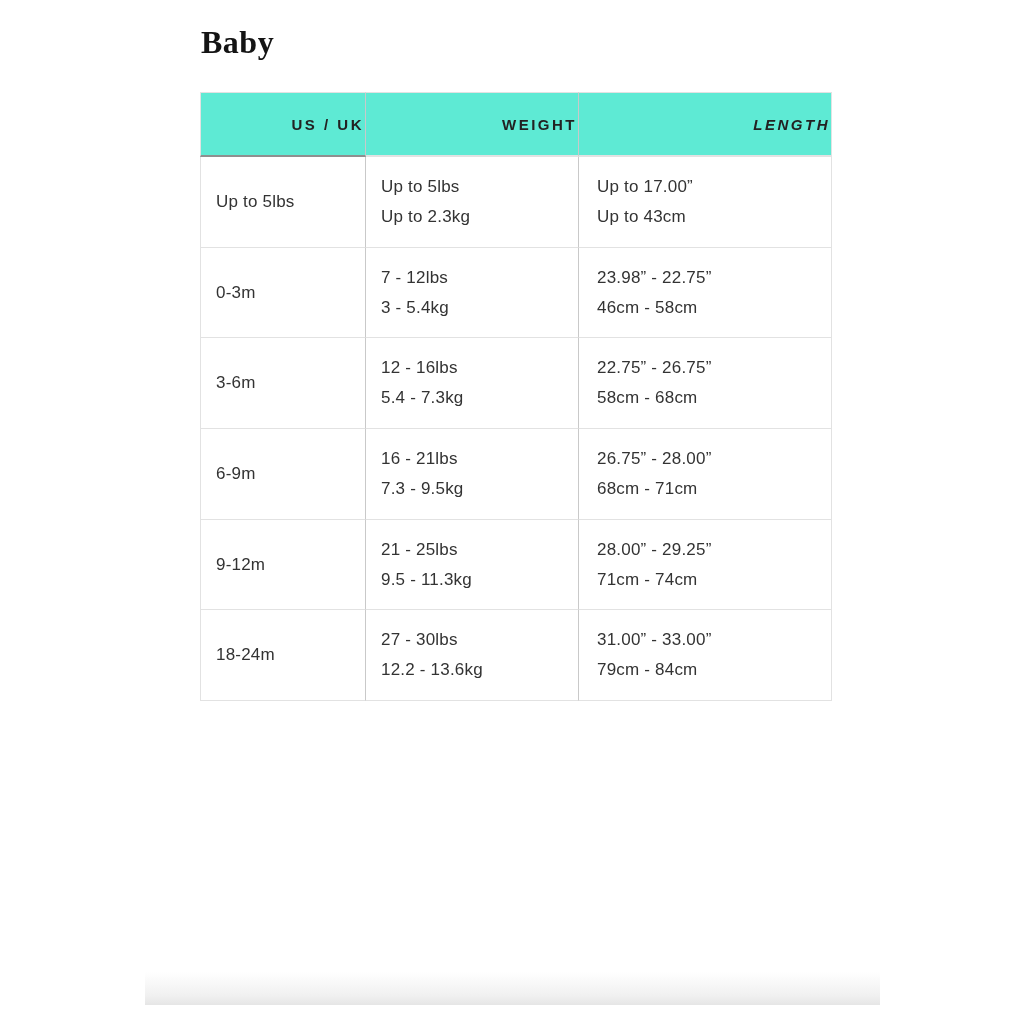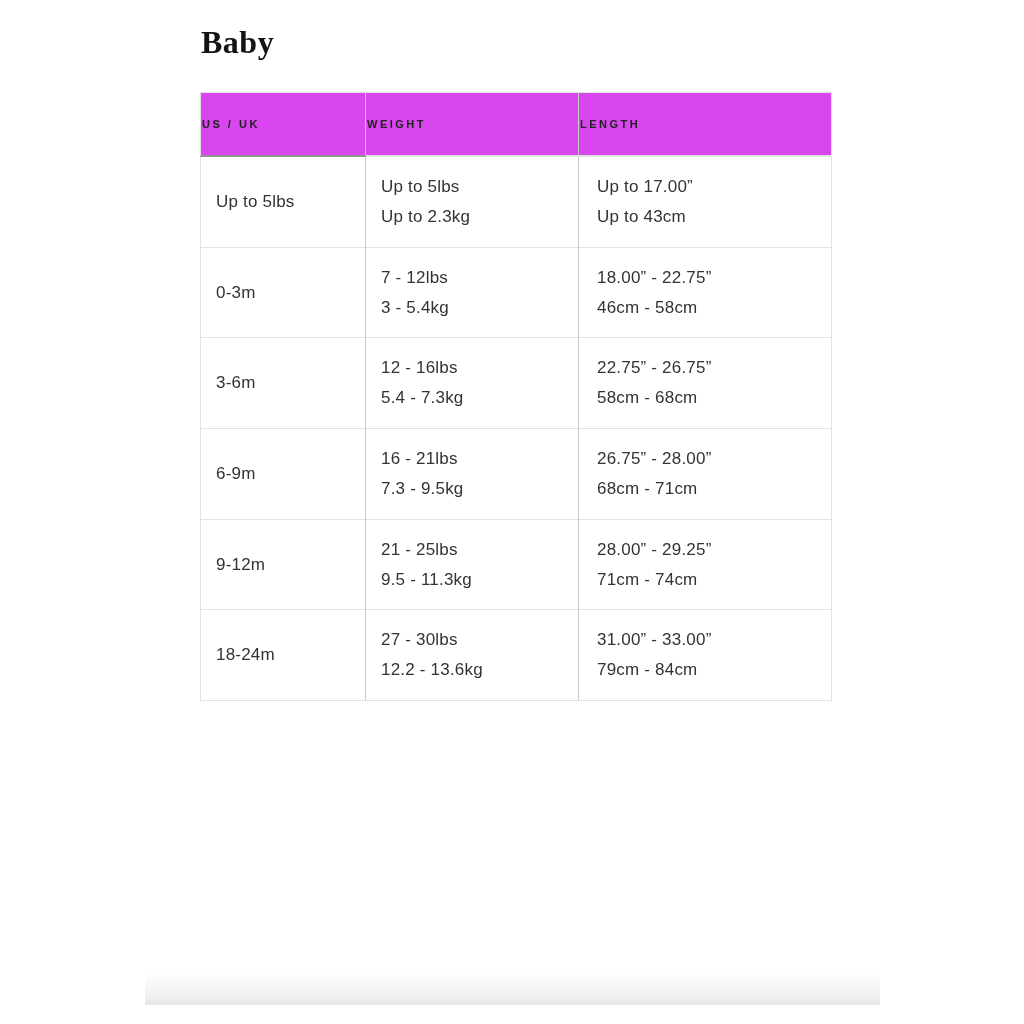--- a/index.html
+++ b/index.html
@@ -37,30 +37,30 @@
   col.c2 { width: 213px; }
   col.c3 { width: 253px; }
 
   thead tr { height: 65px; }
   tbody tr { height: 90.7px; }
 
   th {
     border-top: 1px solid #e2e2e2;
     border-right: 1px solid #c9c9c9;
     border-bottom: 2px solid #e2e2e2;
-    font-size: 11px;
+    font-size: 15px;
     font-weight: 700;
     letter-spacing: 2.5px;
     color: #222222;
-    text-align: left;
+    text-align: right;
     vertical-align: middle;
-    background: #d946ef;
+    background: #5eead4;
   }
   th:first-child { border-left: 1px solid #e2e2e2; }
-  th:last-child  { border-right: 1px solid #e2e2e2; }
+  th:last-child  { border-right: 1px solid #e2e2e2; font-style: italic; }
   th.underlined  { border-bottom: 2px solid #8f8f8f; }
 
   td {
     border-right: 1px solid #c9c9c9;
     border-bottom: 1px solid #e2e2e2;
     vertical-align: middle;
     font-size: 17px;
     color: #333333;
     letter-spacing: 0.2px;
     background: #ffffff;
@@ -117,21 +117,21 @@
   </tr>
         <tr>
     <td class="size-cell">
       <span class="cell-line">0-3m</span>
     </td>
     <td class="weight-cell">
       <div class="cell-line">7 - 12lbs</div>
       <div class="cell-line">3 - 5.4kg</div>
     </td>
     <td class="length-cell">
-      <div class="cell-line">18.00” - 22.75”</div>
+      <div class="cell-line">23.98” - 22.75”</div>
       <div class="cell-line">46cm - 58cm</div>
     </td>
   </tr>
         <tr>
     <td class="size-cell">
       <span class="cell-line">3-6m</span>
     </td>
     <td class="weight-cell">
       <div class="cell-line">12 - 16lbs</div>
       <div class="cell-line">5.4 - 7.3kg</div>

